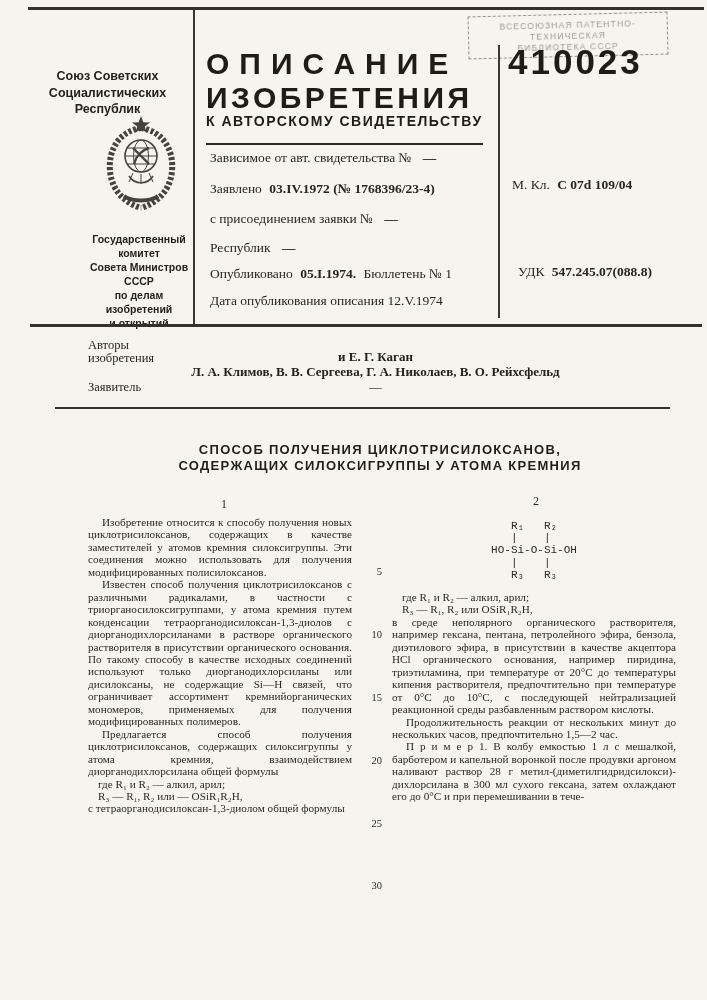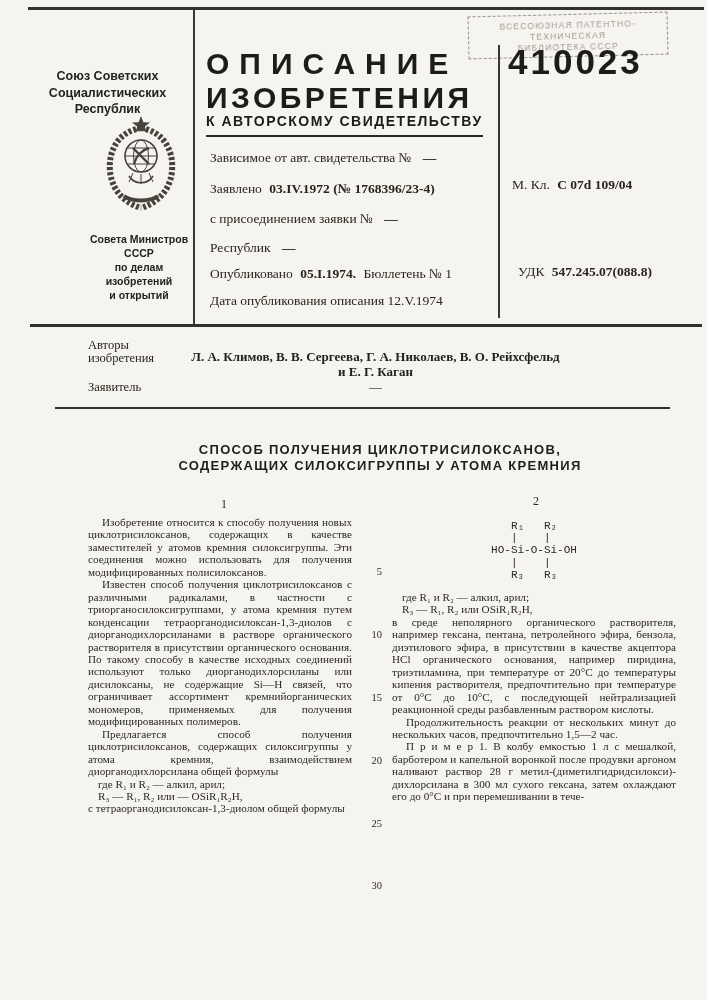--- a/index.html
+++ b/index.html
@@ -36,21 +36,21 @@
     font-family:"Liberation Sans","DejaVu Sans",sans-serif;
     font-weight:700;font-size:30px;letter-spacing:10px;
     color:#1d1c19;white-space:nowrap;
   }
   .mast2{letter-spacing:3.5px;}
   .subtitle{
     font-family:"Liberation Sans","DejaVu Sans",sans-serif;
     font-weight:700;font-size:14px;letter-spacing:1.5px;
     color:#1d1c19;white-space:nowrap;
     display:inline-block;border-bottom:2.5px solid #2c2a25;
-    padding-bottom:6px;
+    padding-bottom:14px;
   }
   .docnum{
     font-family:"Liberation Sans","DejaVu Sans",sans-serif;
     font-weight:700;font-size:35px;letter-spacing:3px;
     color:#1d1c19;white-space:nowrap;
   }
   .committee{
     font-family:"Liberation Sans","DejaVu Sans",sans-serif;
     font-weight:700;font-size:10.5px;line-height:14px;
     text-align:center;color:#23221e;
@@ -135,20 +135,21 @@
         <line x1="41" y1="60" x2="41" y2="70" stroke-width="1"></line>
         <line x1="33" y1="59" x2="29" y2="68" stroke-width="1"></line>
         <line x1="49" y1="59" x2="53" y2="68" stroke-width="1"></line>
 
         <path d="M24 82 C 32 88, 50 88, 58 82" stroke-width="4"></path>
       </g>
     </svg>
   </div>
 
   <div class="abs committee" style="left:86px;top:232px;width:106px;">
+    <div>Государственный комитет</div>
     <div>Совета Министров СССР</div>
     <div>по делам изобретений</div>
     <div>и открытий</div>
   </div>
 
   <div class="abs bib" style="left:210px;top:150px;">
     <span>Зависимое от авт. свидетельства №</span>
     <span class="b" style="margin-left:8px;">—</span>
   </div>
   <div class="abs bib" style="left:210px;top:181px;">
@@ -177,22 +178,22 @@
     <span class="b" style="margin-left:4px;">547.245.07(088.8)</span>
   </div>
   <div class="abs bib" style="left:210px;top:293px;">Дата опубликования описания 12.V.1974</div>
 
   <div class="abs rule-h" style="left:30px;top:324px;width:672px;height:3px;"></div>
   <div class="abs lbl" style="left:88px;top:339px;">
     <div>Авторы</div>
     <div>изобретения</div>
   </div>
   <div class="abs names" style="left:178px;top:349px;width:395px;">
+    <div>и Е. Г. Каган</div>
     <div>Л. А. Климов, В. В. Сергеева, Г. А. Николаев, В. О. Рейхсфельд</div>
-    <div>и Е. Г. Каган</div>
   </div>
   <div class="abs lbl" style="left:88px;top:381px;">Заявитель</div>
   <div class="abs lbl" style="left:178px;top:381px;width:395px;text-align:center;">—</div>
   <div class="abs rule-h" style="left:55px;top:407px;width:615px;height:2px;"></div>
 
   <div class="abs doc-title" style="left:0px;top:442px;width:760px;">
     <div>СПОСОБ ПОЛУЧЕНИЯ ЦИКЛОТРИСИЛОКСАНОВ,</div>
     <div>СОДЕРЖАЩИХ СИЛОКСИГРУППЫ У АТОМА КРЕМНИЯ</div>
   </div>
 

